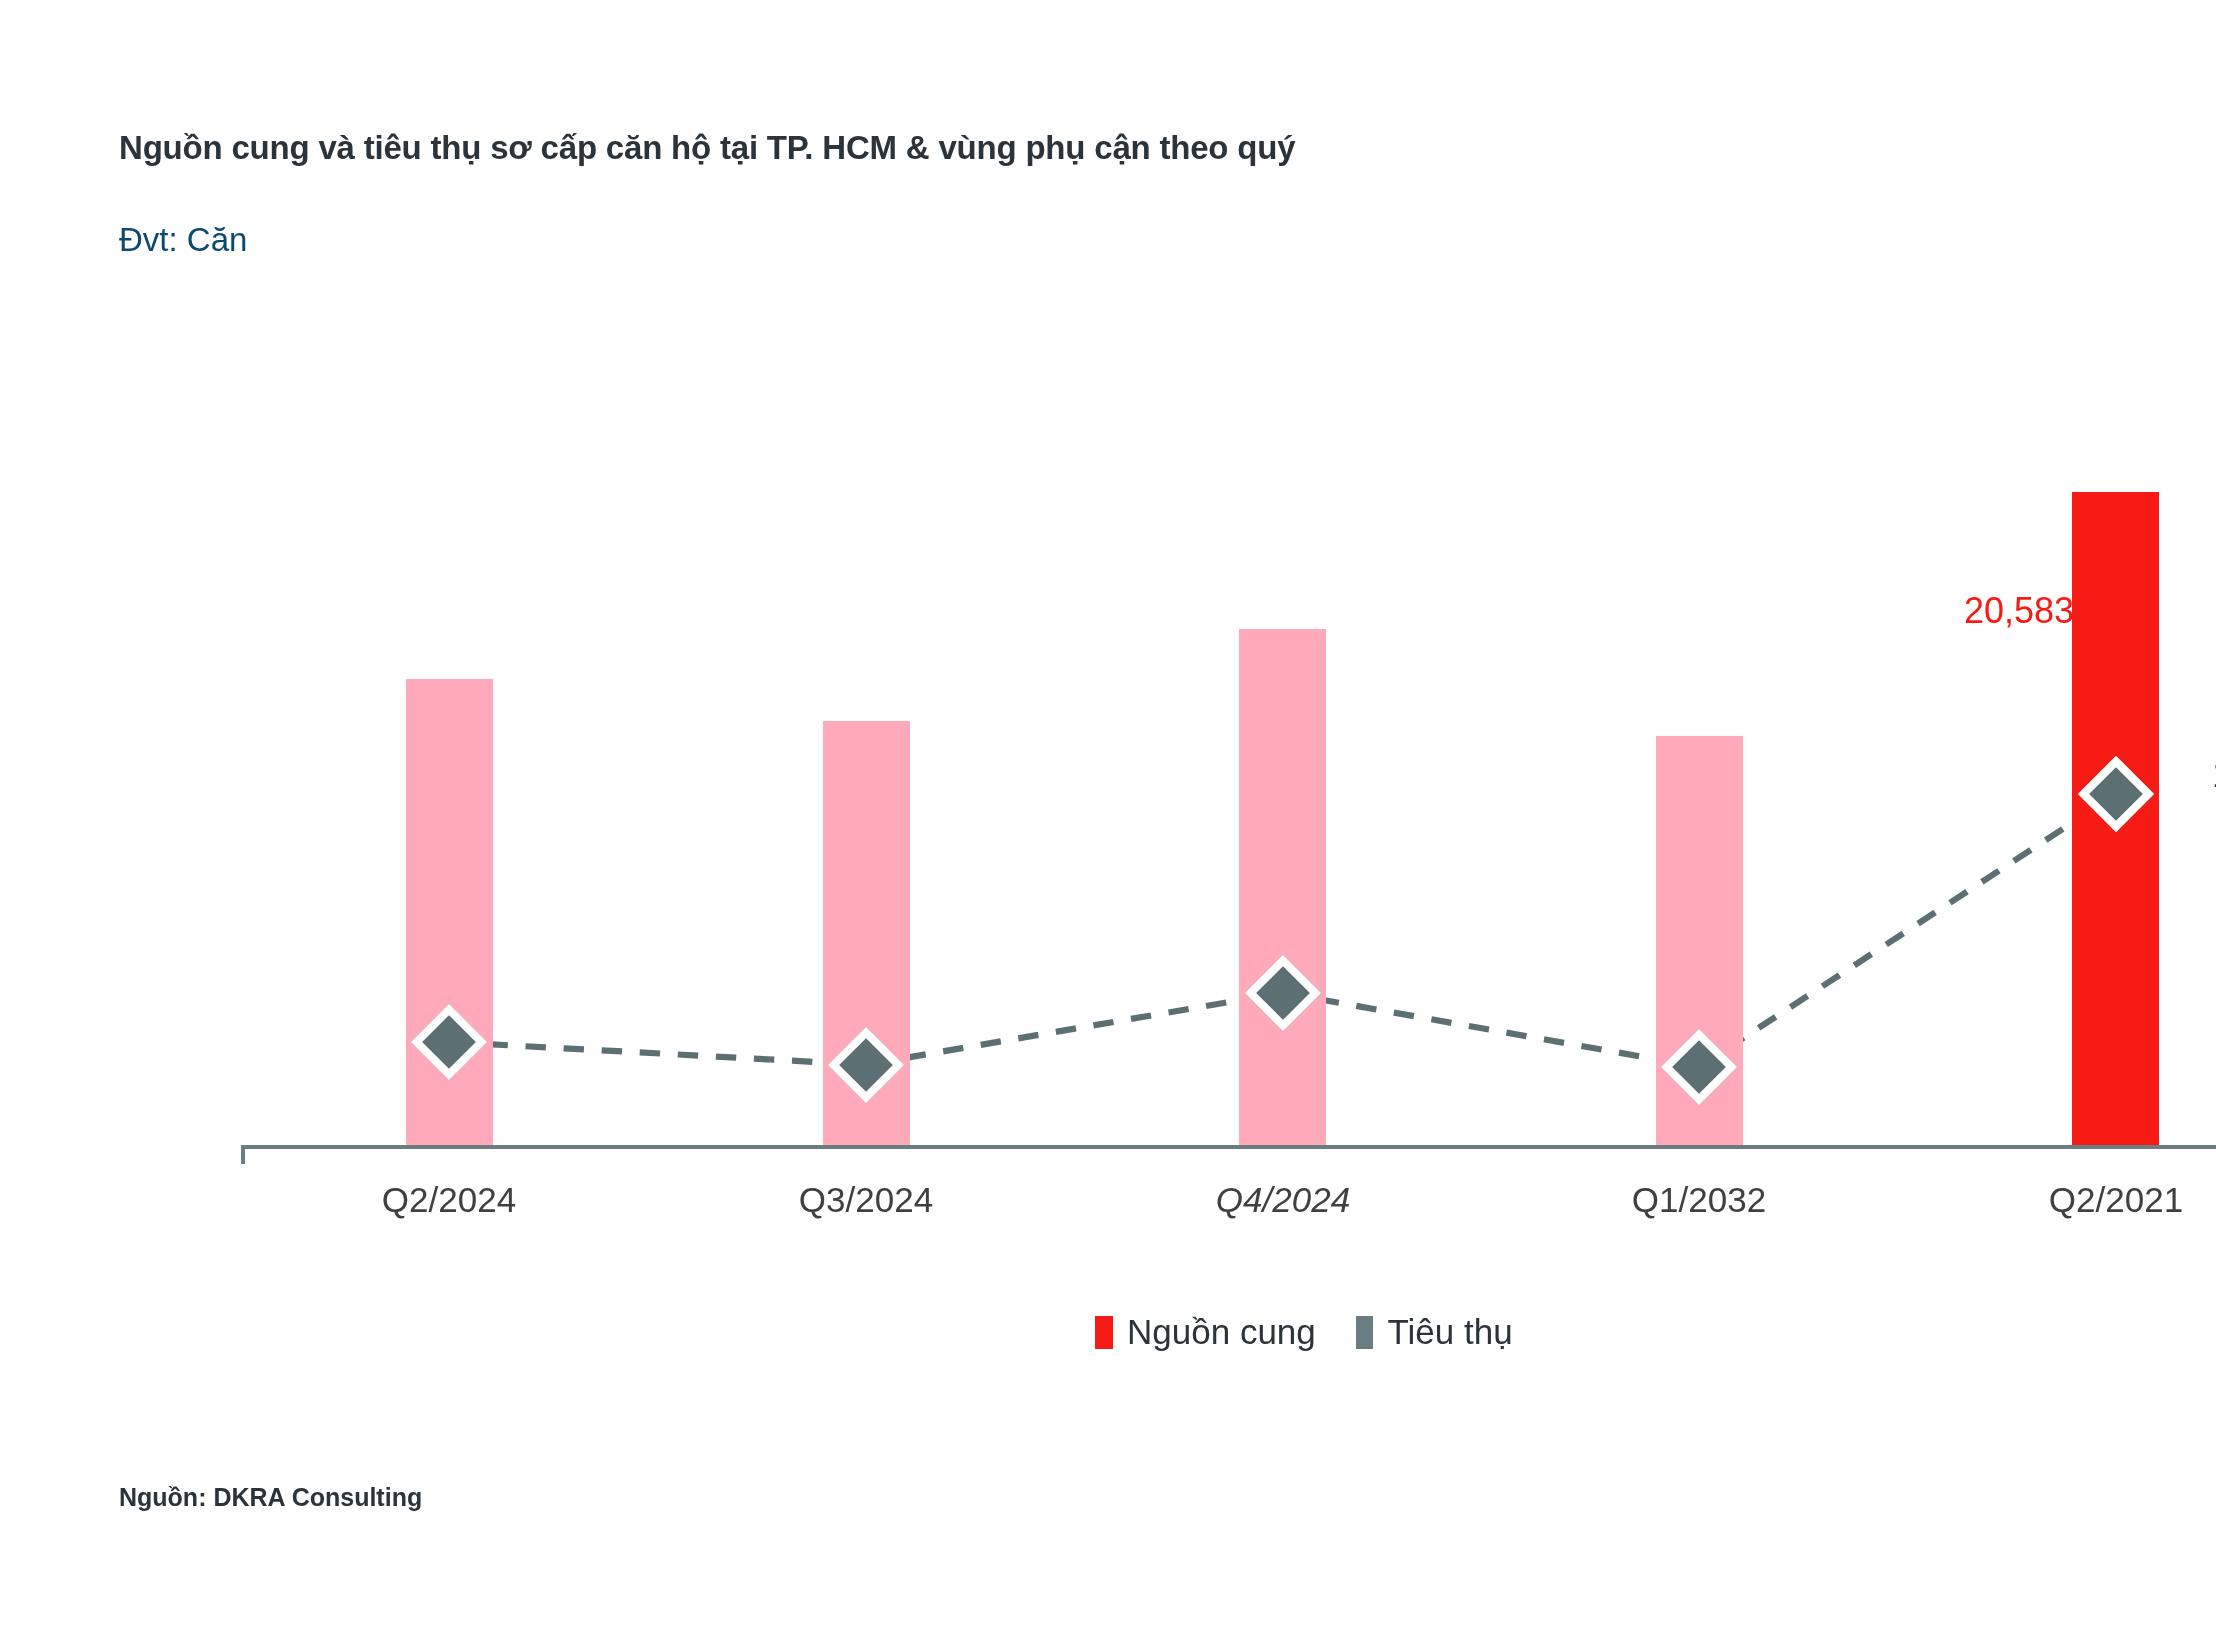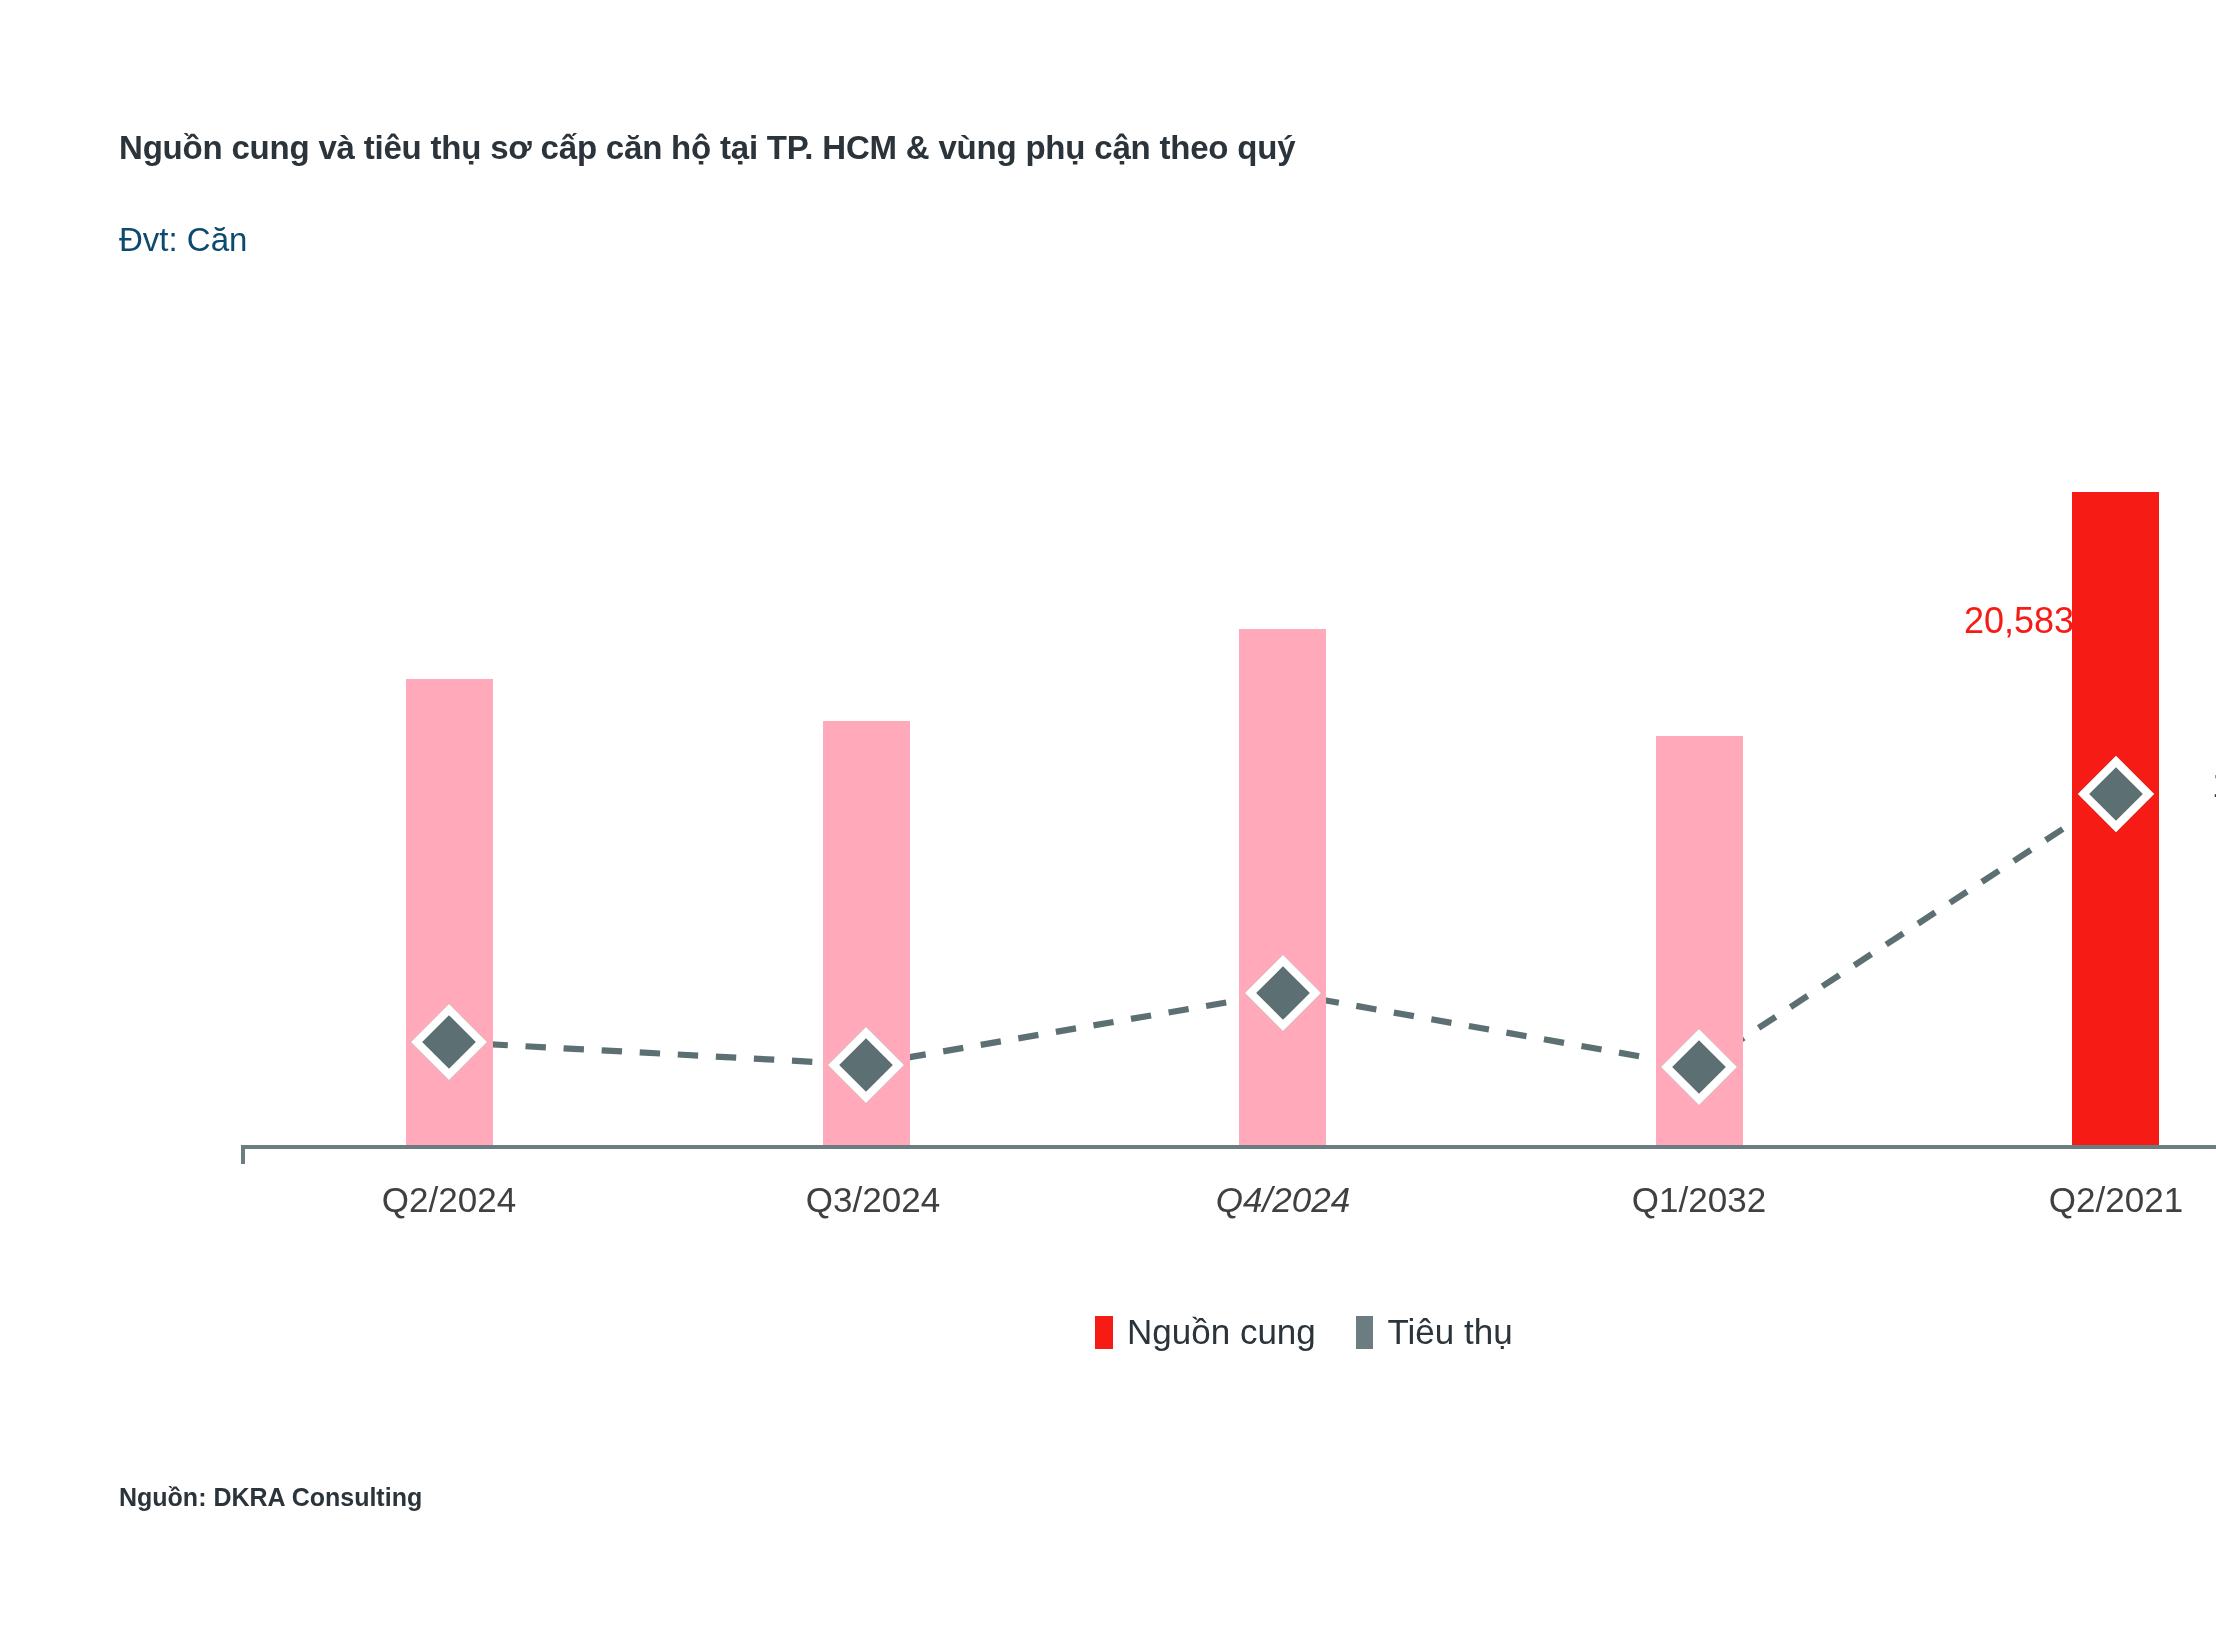--- a/index.html
+++ b/index.html
@@ -33,21 +33,21 @@
     position:absolute;left:241px;top:1145px;width:2083px;height:4px;
     background:#6b7d80;
   }
   .axis-tick{
     position:absolute;top:1145px;width:4px;height:18.6px;background:#6b7d80;
   }
 
   .bar{position:absolute;bottom:0;}
 
   .bar-label{
-    position:absolute;font-size:36px;font-weight:400;white-space:nowrap;margin-top:10px;
+    position:absolute;font-size:36px;font-weight:400;white-space:nowrap;
   }
   .bar-label.red{color:#f71b16;}
   .bar-label.dark{color:#2b343b;}
 
   .xlabel{
     position:absolute;top:1180px;
     font-size:35px;font-weight:400;color:#404040;
     text-align:right;white-space:nowrap;
     transform:translateX(-50%);
   }
@@ -103,21 +103,21 @@
       </div>
 
     <div class="bar-label red" style="left:1964px;top:590px;">20,583</div>
     <div class="bar-label dark" style="left:2212px;top:754px;">11,082</div>
 
     <div class="axis-line"></div>
     <div class="axis-tick" style="left:241px;"></div>
 
     <div id="xlabels-layer">
         <div class="xlabel" style="left: 449px;">Q2/2024</div>
-        <div class="xlabel" style="left: 866px; margin-left: 7px;">Q3/2024</div>
+        <div class="xlabel" style="left: 866px;">Q3/2024</div>
         <div class="xlabel" style="left: 1283px; font-style: italic;">Q4/2024</div>
         <div class="xlabel" style="left: 1699px;">Q1/2032</div>
         <div class="xlabel" style="left: 2116px;">Q2/2021</div>
       </div>
   </div>
 
   <div class="legend">
     <div class="legend-item">
       <span class="legend-swatch supply"></span>
       <span class="legend-text">Nguồn cung</span>

